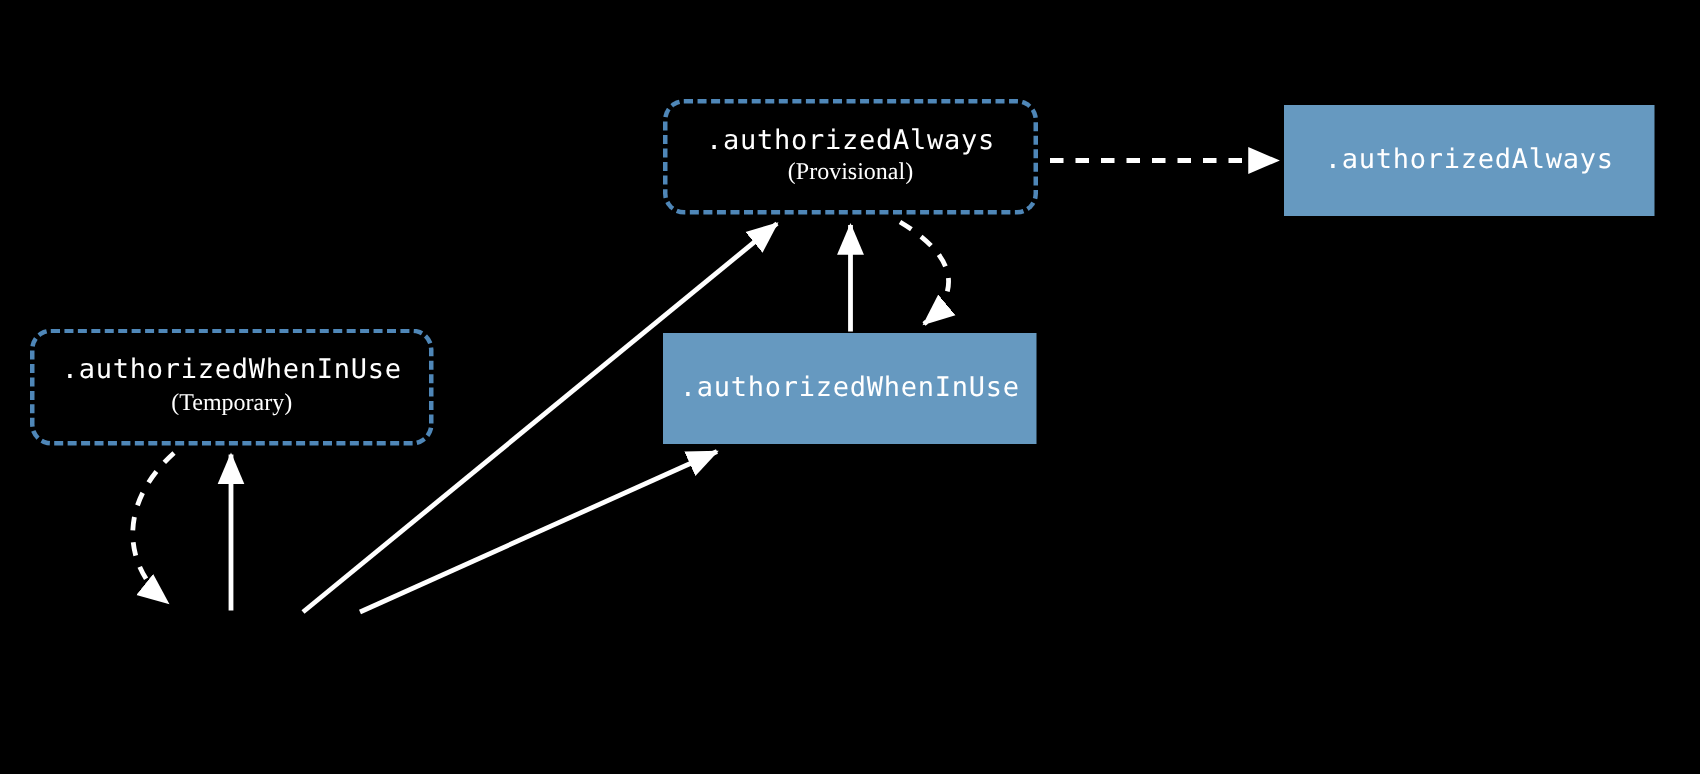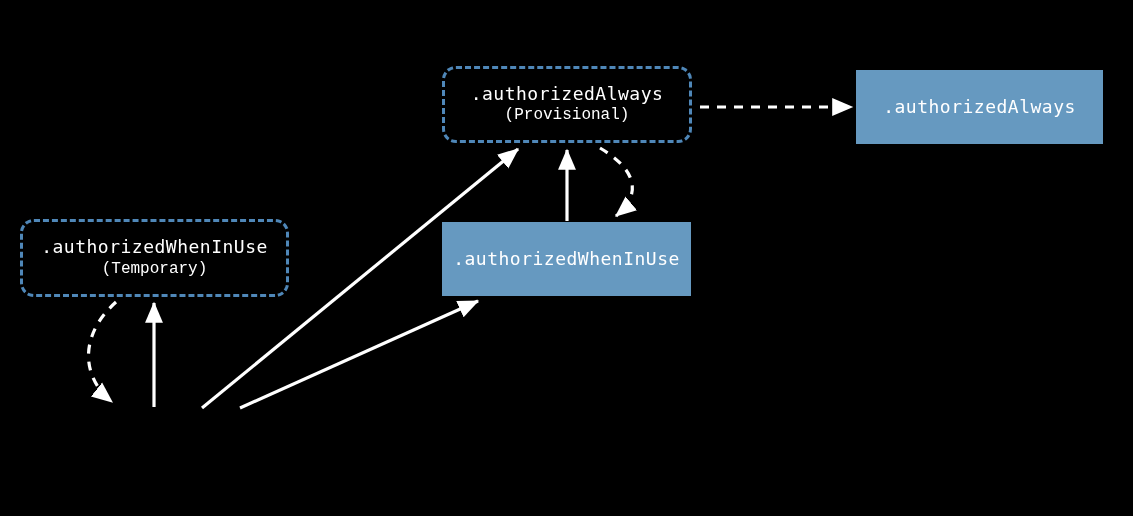--- a/index.html
+++ b/index.html
@@ -46,21 +46,21 @@
     border-radius: 14px;
   }
   .node .line-mono {
     font-family: "DejaVu Sans Mono", "Liberation Mono", monospace;
     font-size: 18px;
     letter-spacing: 0.5px;
     line-height: 1.25;
     white-space: nowrap;
   }
   .node .line-sans {
-    font-family: Liberation Mono, monospace;
+    font-family: Liberation Serif, serif;
     font-size: 16px;
     line-height: 1.3;
     white-space: nowrap;
   }
 </style>
 </head>
 <body>
 
 <div id="canvas">
 

